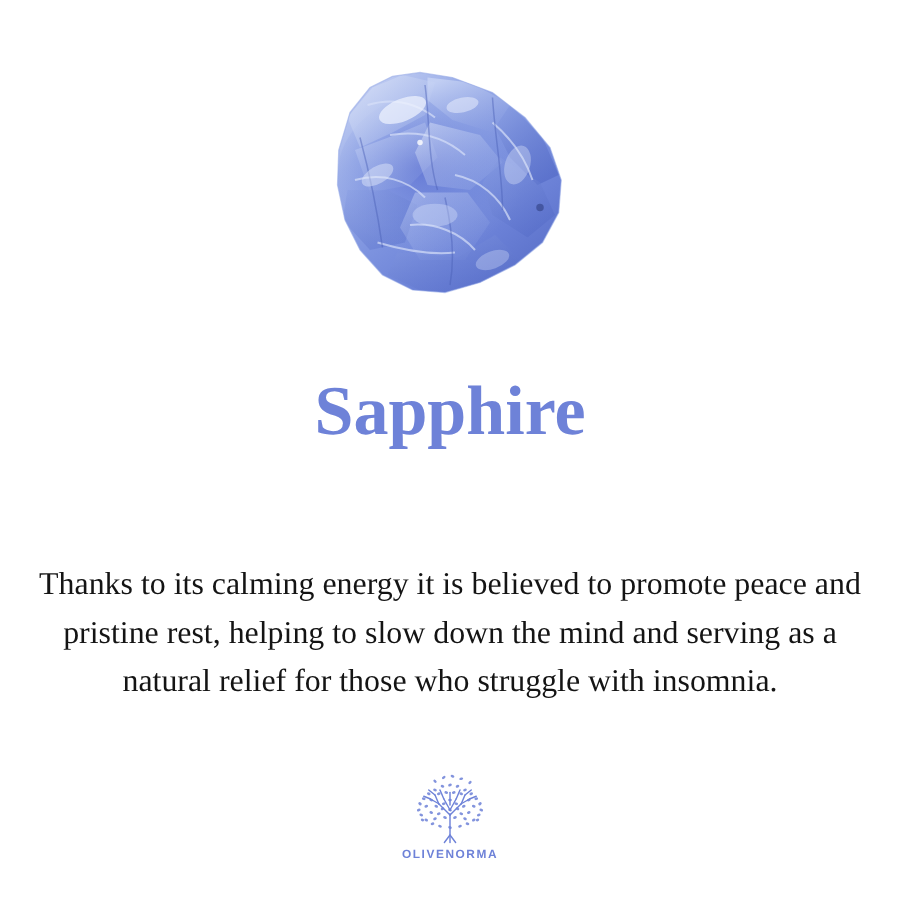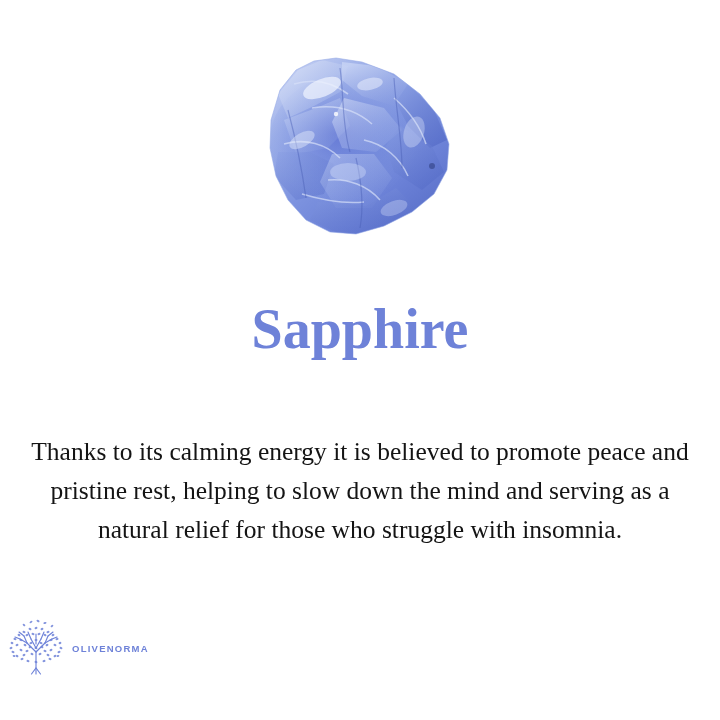--- a/index.html
+++ b/index.html
@@ -66,38 +66,38 @@
     font-weight: 300;
     color: #6e82d8;
     letter-spacing: 2.1px;
     white-space: nowrap;
   }
 
   
   .body-text {
     position: absolute;
     left: 18px;
-    top: 432px;
+    top: 447px;
     width: 684px;
     text-align: center;
     font-family: "Liberation Serif", serif;
     font-size: 25.5px;
     font-weight: 400;
     line-height: 39px;
     color: #141414;
   }
 
   
   .brand {
     position: absolute;
     left: 0;
     top: 618px;
     width: 720px;
     display: flex;
-    flex-direction: row;
+    flex-direction: column;
     align-items: center;
   }
   .brand-mark {
     display: block;
   }
   .brand-name {
     margin-top: 2px;
     font-family: "Liberation Sans", sans-serif;
     font-size: 9.5px;
     font-weight: 700;

